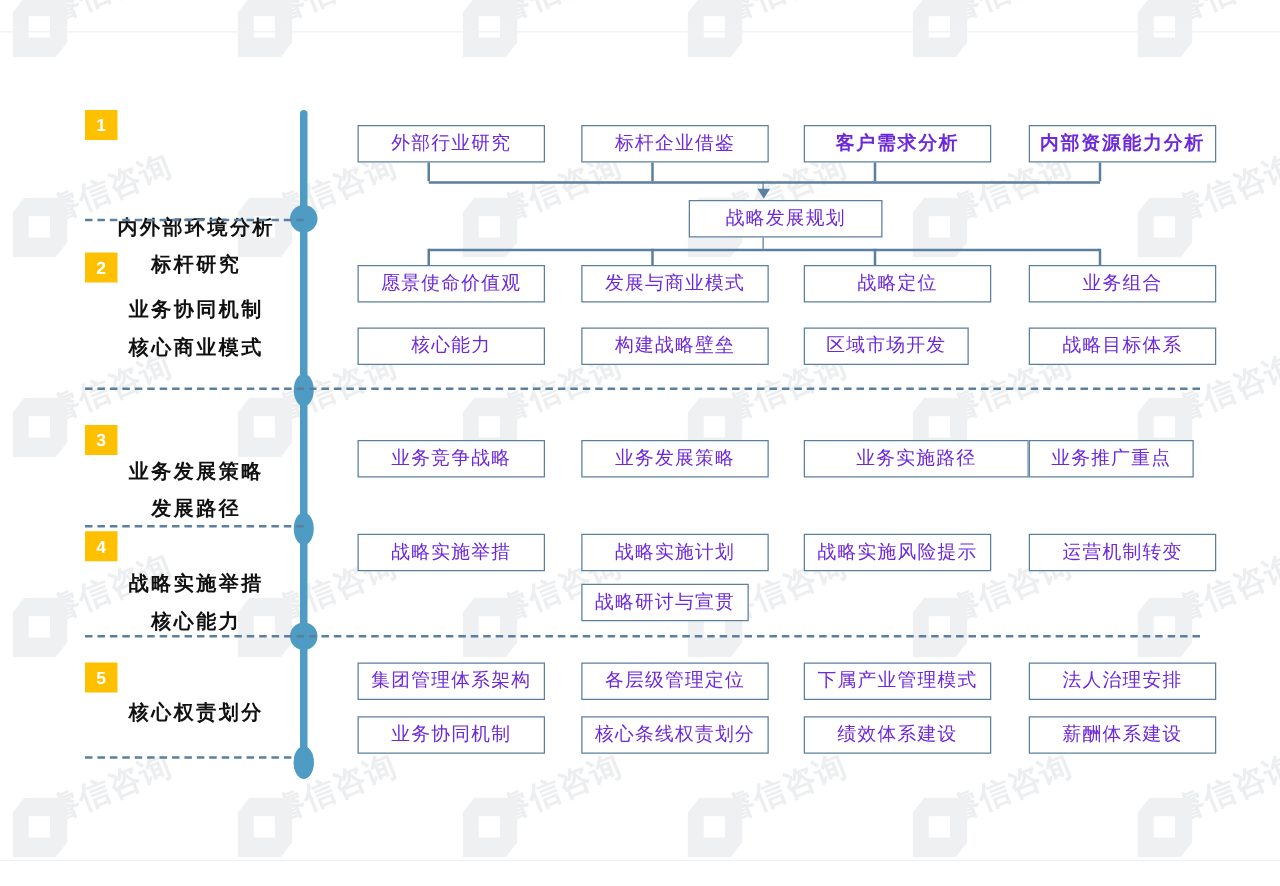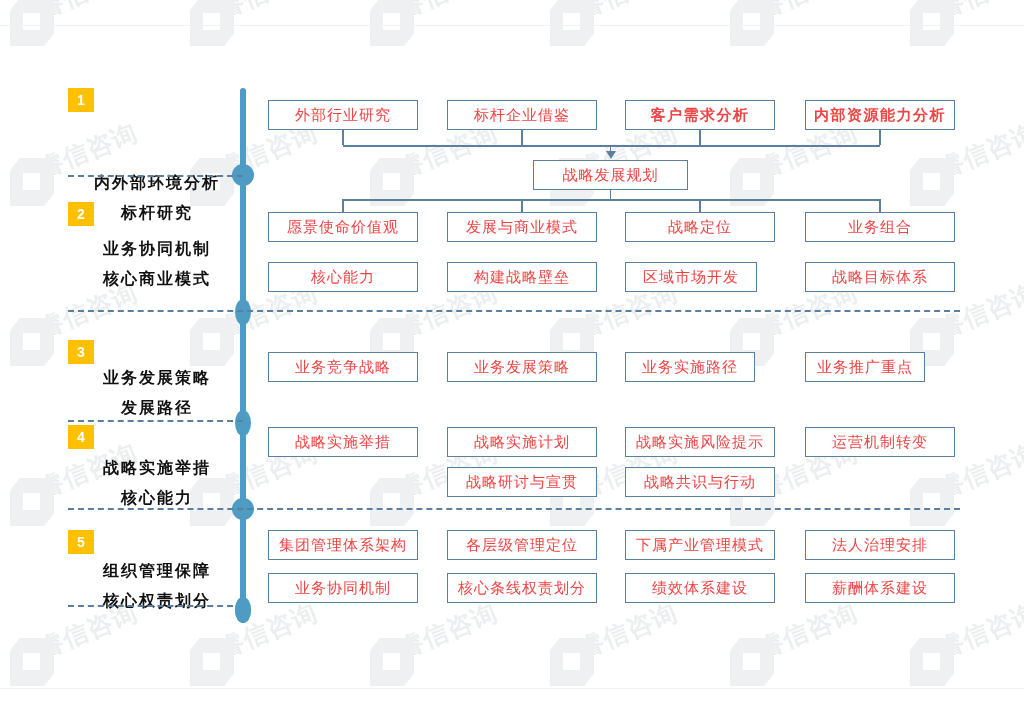--- a/index.html
+++ b/index.html
@@ -119,27 +119,28 @@
     letter-spacing: 2px;
   }
   .stage-label div { white-space: nowrap; }
 
   
   .box {
     position: absolute;
     height: 30px;
     border: 1px solid #5b7f9e;
     background: #ffffff;
-    color: #ef4444;
+    color: #6d28d9;
     font-size: 15px;
     line-height: 28px;
     text-align: center;
     letter-spacing: 1px;
     white-space: nowrap;
     overflow: hidden;
+    margin-left: 18px;
   }
   .box.bold { font-weight: 700; letter-spacing: 1.5px; }
   .box.hub  { font-size: 15px; }
 
   
   .conn {
     position: absolute;
     background: #5b7f9e;
   }
   .conn.v { width: 1.5px; }
@@ -311,40 +312,38 @@
       <div class="box" style="left: 805px; top: 262px; width: 150px;">战略目标体系</div>
       <div class="node slim" style="top: 299px;"></div>
       <div class="sep full" style="top: 310px;"></div>
       <div class="badge" style="left: 68px; top: 340px;">3</div>
       <div class="stage-label" style="left: 72px; top: 363px;">
         <div>业务发展策略</div>
         <div>发展路径</div>
       </div>
       <div class="box" style="left: 268px; top: 352px; width: 150px;">业务竞争战略</div>
       <div class="box" style="left: 447px; top: 352px; width: 150px;">业务发展策略</div>
-      <div class="box" style="left: 625px; top: 352px; width: 130px;">业务实施路径</div>
-      <div class="box" style="left: 805px; top: 352px; width: 120px;">业务推广重点</div>
+      <div class="box" style="left: 625px; top: 352px; width: 180px;">业务实施路径</div>
+      <div class="box" style="left: 805px; top: 352px; width: 132px;">业务推广重点</div>
       <div class="node slim" style="top: 410px;"></div>
       <div class="sep short" style="top: 420px;"></div>
       <div class="badge" style="left: 68px; top: 425px;">4</div>
       <div class="stage-label" style="left: 72px; top: 453px;">
         <div>战略实施举措</div>
         <div>核心能力</div>
       </div>
       <div class="box" style="left: 268px; top: 427px; width: 150px;">战略实施举措</div>
       <div class="box" style="left: 447px; top: 427px; width: 150px;">战略实施计划</div>
       <div class="box" style="left: 625px; top: 427px; width: 150px;">战略实施风险提示</div>
       <div class="box" style="left: 805px; top: 427px; width: 150px;">运营机制转变</div>
-      <div class="box" style="left: 447px; top: 467px; width: 150px;">战略研讨与宣贯</div>
-      <div class="box" style="left: 625px; top: 467px; width: 150px;">战略共识与行动</div>
+      <div class="box" style="left: 447px; top: 467px; width: 134px;">战略研讨与宣贯</div>
       <div class="node" style="top: 498px;"></div>
       <div class="sep full" style="top: 508px;"></div>
       <div class="badge" style="left: 68px; top: 530px;">5</div>
       <div class="stage-label" style="left: 72px; top: 556px;">
-        <div>组织管理保障</div>
         <div>核心权责划分</div>
       </div>
       <div class="box" style="left: 268px; top: 530px; width: 150px;">集团管理体系架构</div>
       <div class="box" style="left: 447px; top: 530px; width: 150px;">各层级管理定位</div>
       <div class="box" style="left: 625px; top: 530px; width: 150px;">下属产业管理模式</div>
       <div class="box" style="left: 805px; top: 530px; width: 150px;">法人治理安排</div>
       <div class="box" style="left: 268px; top: 573px; width: 150px;">业务协同机制</div>
       <div class="box" style="left: 447px; top: 573px; width: 150px;">核心条线权责划分</div>
       <div class="box" style="left: 625px; top: 573px; width: 150px;">绩效体系建设</div>
       <div class="box" style="left: 805px; top: 573px; width: 150px;">薪酬体系建设</div>

